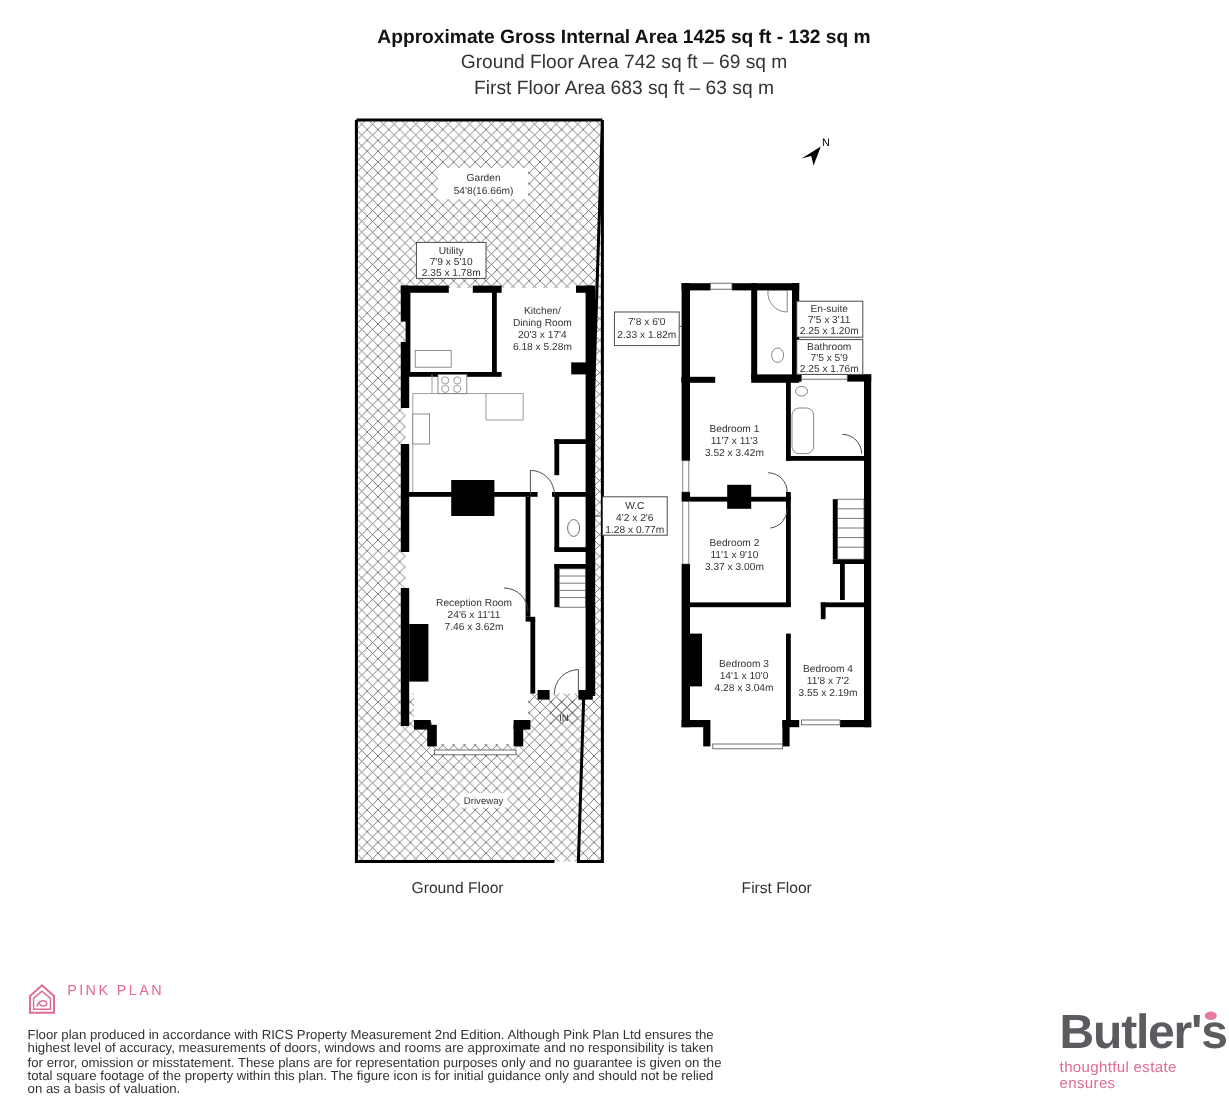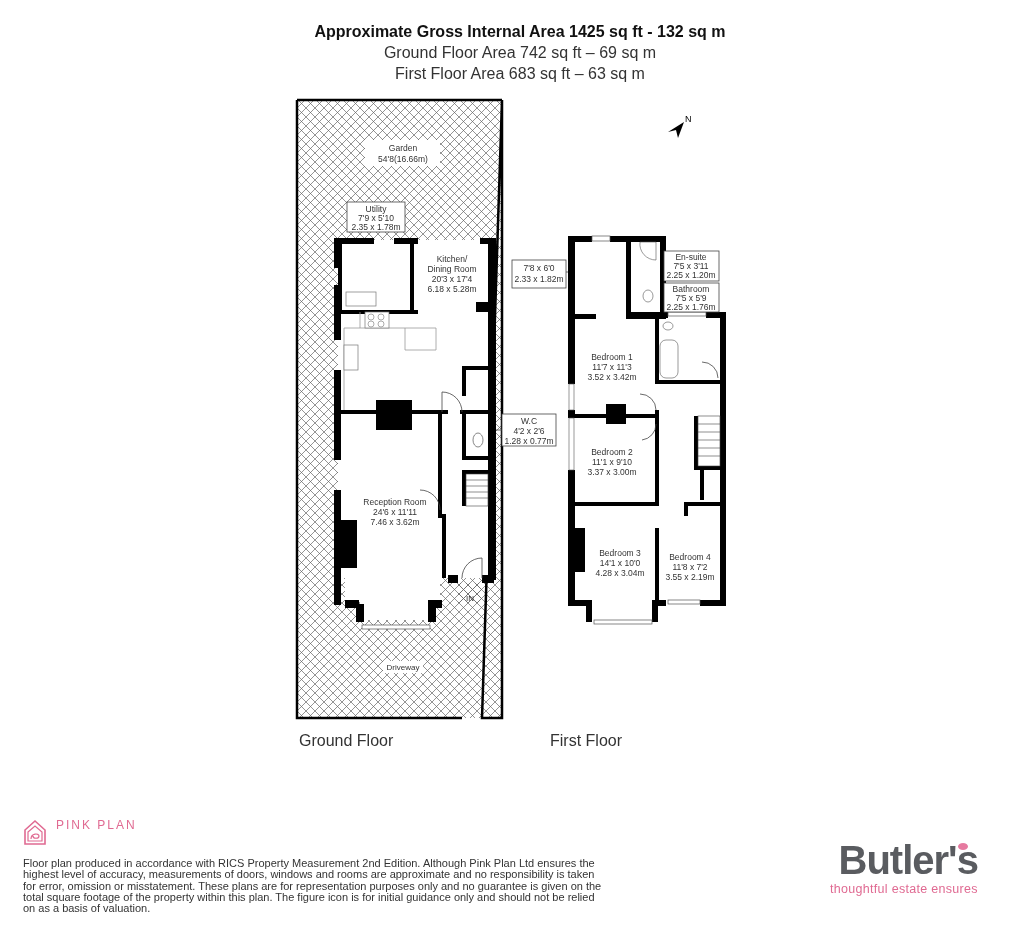--- a/index.html
+++ b/index.html
@@ -2,25 +2,25 @@
 <html><head>
 <meta charset="utf-8">
 <style>
   html, body { margin: 0; padding: 0; background: #ffffff; }
   body { width: 1024px; height: 928px; position: relative; overflow: hidden; font-family: "Liberation Sans", sans-serif; color: #222; }
   .header { position: absolute; left: 0; top: 22px; width: 1040px; text-align: center; }
   .title { font-size: 16px; font-weight: bold; color: #111; line-height: 20px; }
   .subtitle { font-size: 16px; color: #333; line-height: 21px; }
   svg.plan { position: absolute; left: 0; top: 0; }
   .lbl { font-family: "Liberation Sans", sans-serif; fill: #333; text-anchor: middle; }
-  .floor-label { position: absolute; font-size: 16px; color: #333; }
+  .floor-label { position: absolute; font-size: 13px; color: #333; margin-left: 44px; }
   .pinkplan { position: absolute; left: 22px; top: 818px; display: flex; align-items: flex-start; gap: 8px; }
   .pinkplan-text { color: #e06a92; font-size: 12px; letter-spacing: 2px; }
   .disclaimer { position: absolute; left: 23px; top: 858px; width: 580px; font-size: 11px; line-height: 11.3px; color: #333; }
-  .butlers { position: absolute; left: 830px; top: 840px; text-align: right; }
+  .butlers { position: absolute; left: 883px; top: 840px; text-align: left; }
   .butlers-name { font-size: 40px; font-weight: bold; color: #5a5c60; letter-spacing: -1px; line-height: 40px; position: relative; }
   .butlers-dot { position: absolute; right: 10px; top: 3px; width: 10px; height: 7px; border-radius: 50%; background: #e67aa0; }
   .butlers-tag { font-size: 12.5px; color: #e06a92; margin-top: 2px; letter-spacing: 0.3px; }
 </style>
 </head>
 <body>
 
 <div class="header">
   <div class="title">Approximate Gross Internal Area 1425 sq ft - 132 sq m</div>
   <div class="subtitle">Ground Floor Area 742 sq ft – 69 sq m</div>
@@ -236,21 +236,21 @@
     <text class="lbl" x="690" y="580" font-size="8.5">3.55 x 2.19m</text>
   </g>
 
   <g>
     <path d="M668 132 L684 122 L678 138 L676 130 Z" fill="#000"></path>
     <text x="685" y="122" font-size="9" font-family="Liberation Sans, sans-serif" fill="#000">N</text>
   </g>
 </svg>
 
 <div class="floor-label" style="left:299px; top:732px;">Ground Floor</div>
-<div class="floor-label" style="left:550px; top:732px;">First Floor</div>
+<div class="floor-label" style="left:574px; top:732px;">First Floor</div>
 
 <div class="pinkplan">
   <svg width="26" height="28" viewBox="0 0 26 28">
     <path d="M3 12 L13 3 L23 12 L23 26 L3 26 Z" fill="none" stroke="#e06a92" stroke-width="1.6"></path>
     <path d="M6 14 L13 8 L20 14 L20 23 L6 23 Z" fill="none" stroke="#e06a92" stroke-width="1.2"></path>
     <path d="M9 21 C9 15 17 15 17 18 C17 21 11 21 11 18" fill="none" stroke="#e06a92" stroke-width="1.2"></path>
   </svg>
   <span class="pinkplan-text">PINK PLAN</span>
 </div>
 

